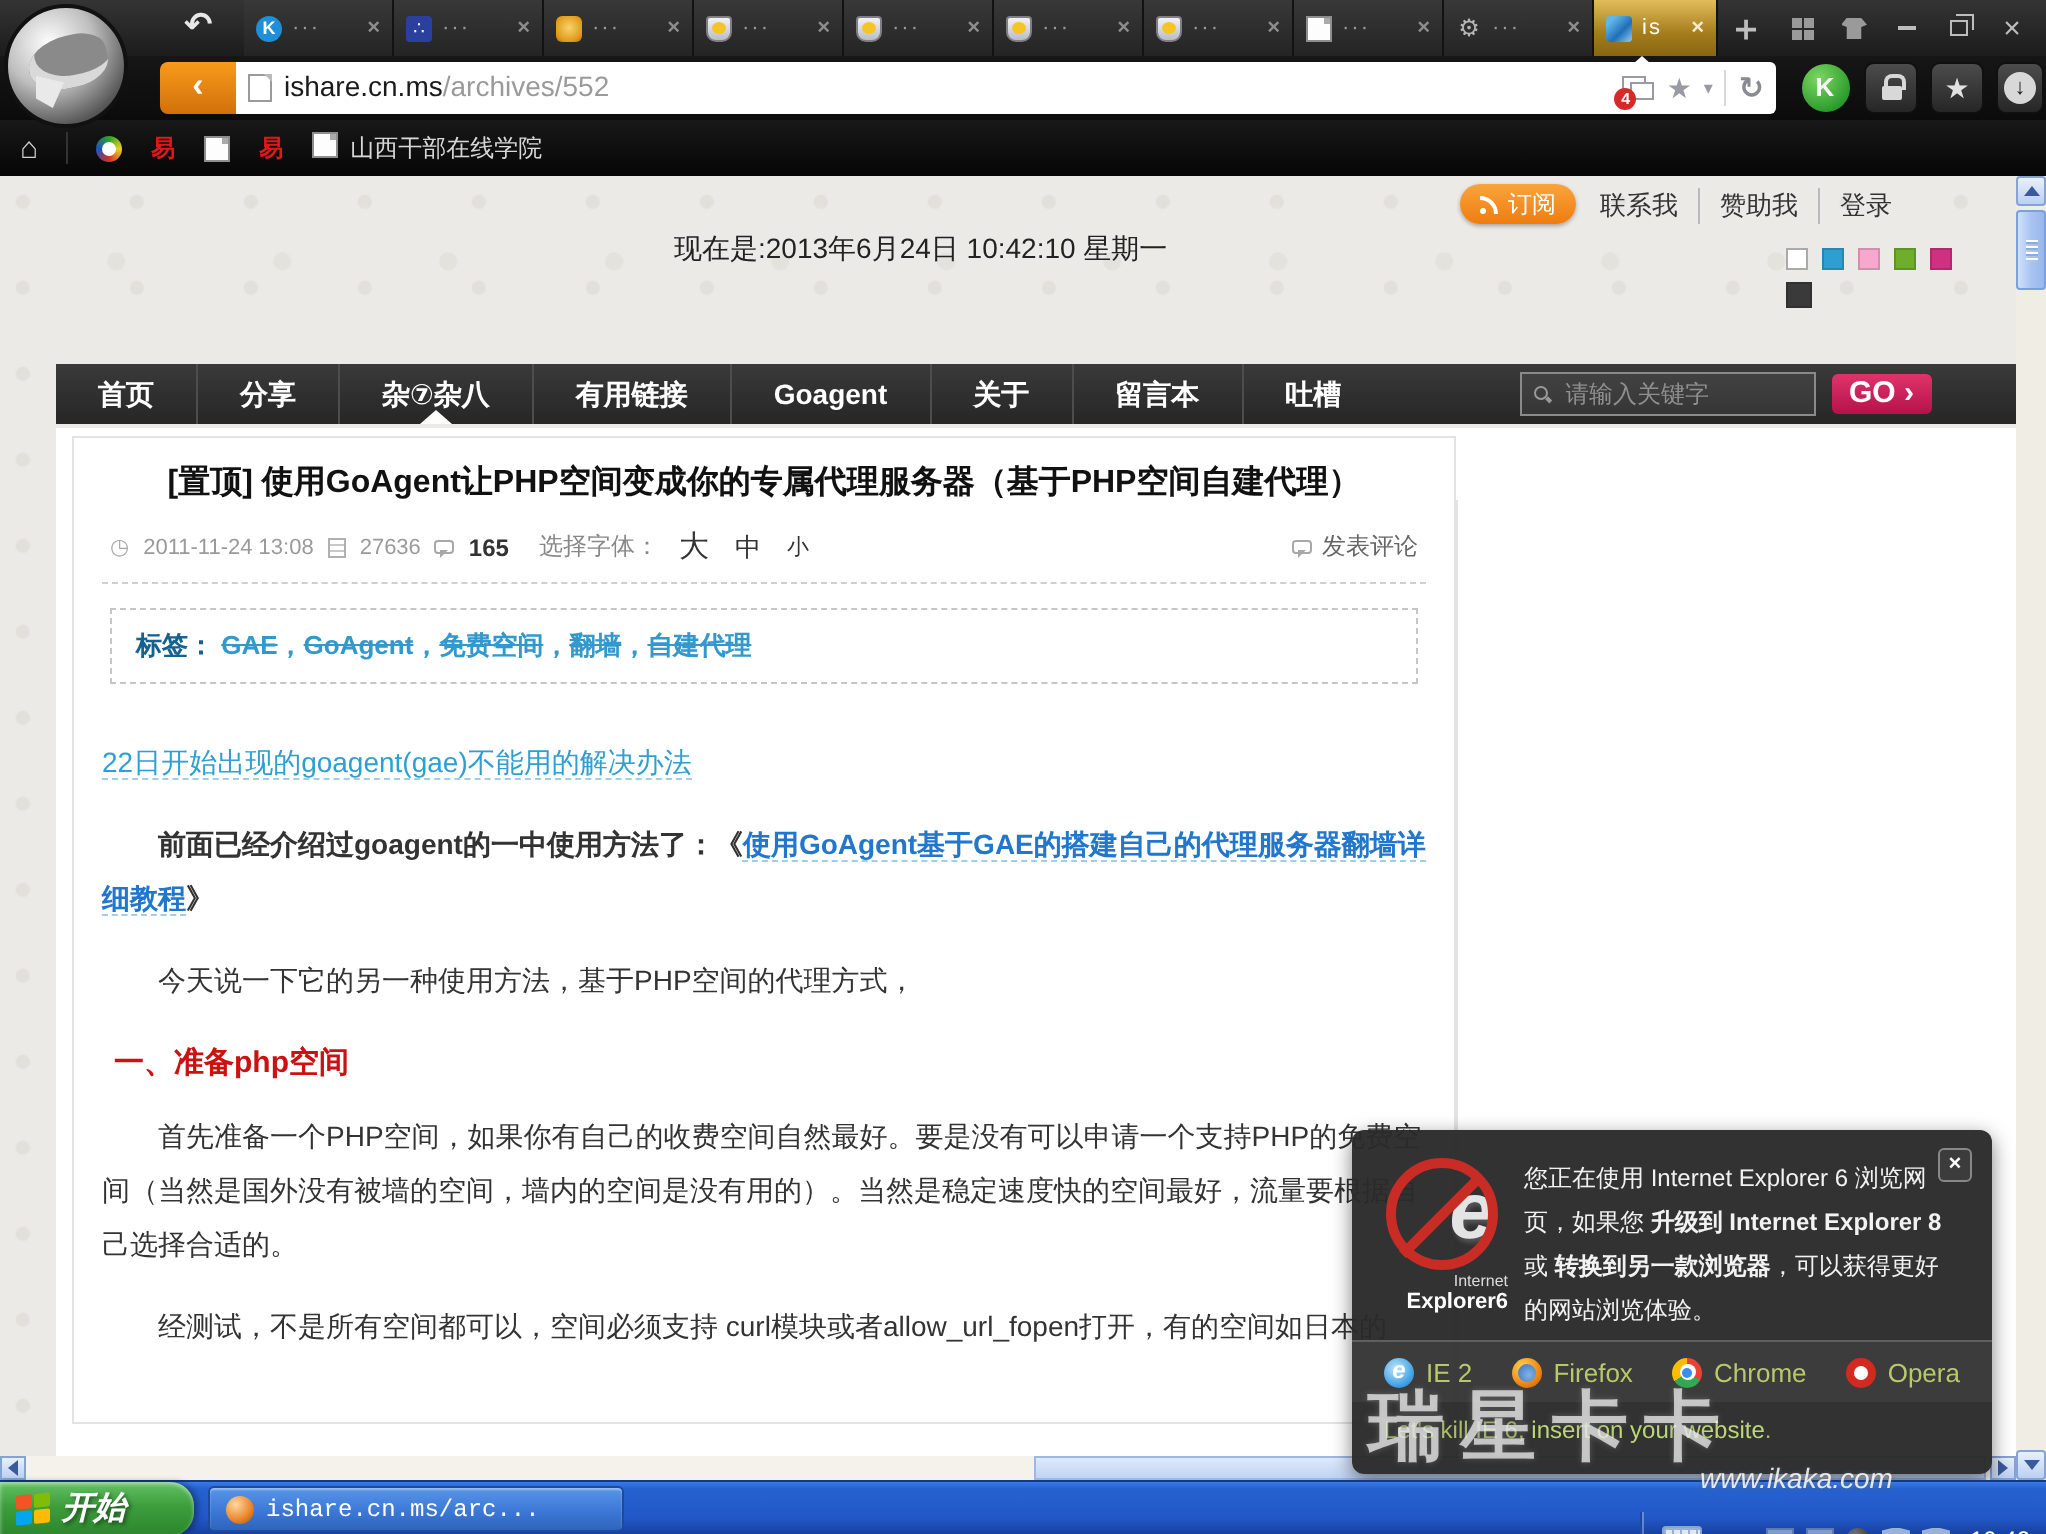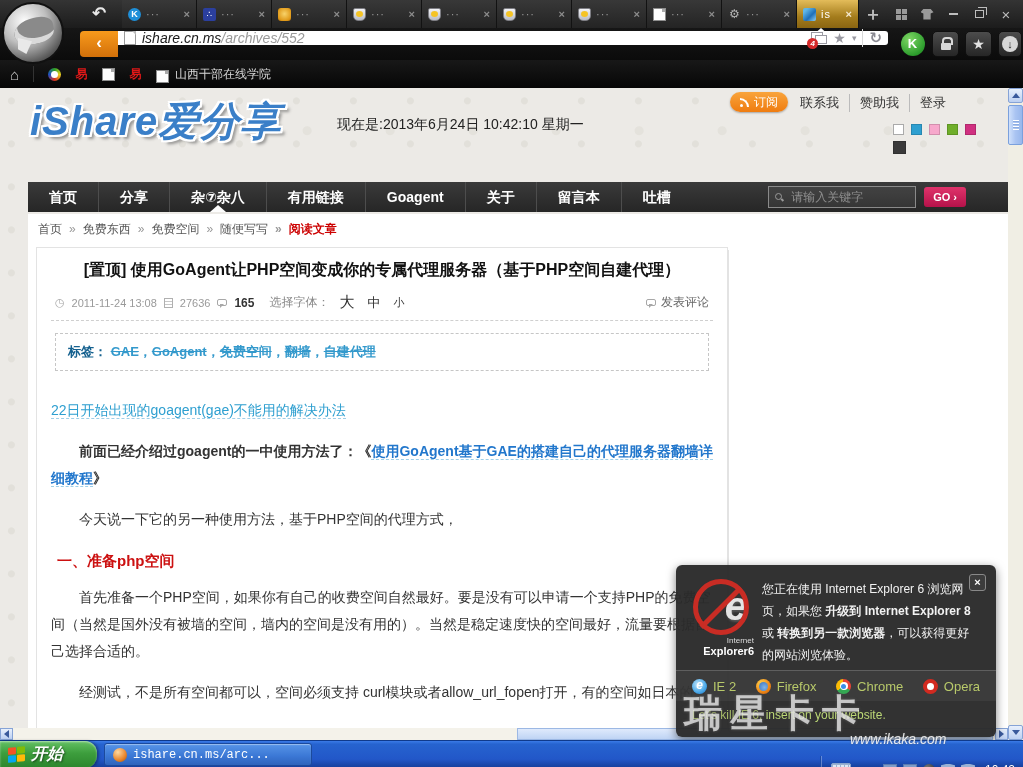--- a/index.html
+++ b/index.html
@@ -50,22 +50,22 @@
   .win-min i{width:9px;height:2px;background:#bdbdbd;}
   .win-restore{left:966px;width:26px;}
   .win-restore i{position:relative;width:9px;height:8px;border:1px solid #bdbdbd;}
   .win-restore i::before{content:"";position:absolute;left:2px;top:-4px;width:8px;height:7px;border:1px solid #bdbdbd;border-bottom:none;border-left:none;}
   .win-close{left:992px;width:28px;font-size:15px;}
 
   .addrbar{position:absolute;left:0;top:28px;width:1023px;height:32px;background:linear-gradient(#161616,#0b0b0b);}
   .tab-notch{position:absolute;left:812px;top:0;width:0;height:0;border-left:9px solid transparent;border-right:9px solid transparent;border-bottom:8px solid #fff;}
   .back-btn{position:absolute;left:80px;top:3px;width:38px;height:26px;border-radius:4px 0 0 4px;
     background:linear-gradient(#f89a1c,#d2700a);color:#fff;font-size:17px;font-weight:bold;text-align:center;line-height:24px;cursor:pointer;}
-  .url-field{position:absolute;left:118px;top:3px;width:770px;height:14px;background:#fff;border-radius:0 3px 3px 0;
-    display:flex;align-items:center;padding:0 6px;gap:6px;font-style:italic;}
+  .url-field{position:absolute;left:118px;top:3px;width:770px;height:26px;background:#fff;border-radius:0 3px 3px 0;
+    display:flex;align-items:center;padding:0 6px;gap:6px;}
   .fav-page{width:12px;height:14px;background:#fff;border:1px solid #9a9a9a;position:relative;flex:0 0 12px;}
   .fav-page::before{content:"";position:absolute;right:-1px;top:-1px;border-style:solid;border-width:0 4px 4px 0;border-color:transparent #bbb transparent transparent;}
   .url-text{font-family:"Liberation Mono","DejaVu Sans Mono",monospace;font-size:14px;color:#1a1a1a;white-space:nowrap;flex:1;}
   .url-text .path{color:#9a9a9a;}
   .screens-icon{position:relative;width:16px;height:12px;flex:0 0 16px;}
   .screens-icon i{position:absolute;left:0;top:0;width:12px;height:9px;border:1.5px solid #9a9aa2;background:#fff;}
   .screens-icon i+i{left:4px;top:3px;}
   .url-badge{position:absolute;left:-4px;bottom:-5px;width:11px;height:11px;border-radius:50%;background:#d62a2a;color:#fff;
     font-size:8px;text-align:center;line-height:11px;font-weight:bold;}
   .field-star{color:#9a9aa2;font-size:14px;cursor:pointer;}
@@ -80,21 +80,21 @@
   .lock-btn i{position:relative;width:10px;height:7px;background:#d8d8d8;border-radius:1px;margin-top:5px;}
   .lock-btn i::before{content:"";position:absolute;left:1.5px;top:-6px;width:7px;height:6px;border:2px solid #d8d8d8;border-bottom:none;border-radius:4px 4px 0 0;}
   .star-btn{color:#e2e2e2;font-size:14px;}
   .down-btn i{width:16px;height:16px;border-radius:50%;background:#d8d8d8;color:#222;font-style:normal;font-size:11px;font-weight:bold;text-align:center;line-height:16px;}
   .lock-btn{left:932px;} .star-btn{left:965px;} .down-btn{left:998px;width:24px;}
 
   .bookmarkbar{position:absolute;left:0;top:60px;width:1023px;height:28px;background:linear-gradient(#181818,#060606);
     display:flex;align-items:center;gap:14px;padding:0 10px;}
   .bm-home{color:#cfcfcf;font-size:15px;cursor:pointer;}
   .bm-sep{width:1px;height:16px;background:#333;}
-  .bm-item{display:flex;align-items:flex-end;gap:6px;cursor:pointer;}
+  .bm-item{display:flex;align-items:flex-start;gap:6px;cursor:pointer;}
   .bm-item .favicon{width:13px;height:13px;position:relative;}
   .bm-item .bm-label{color:#d8d8d8;font-size:12px;}
   .icon-colorful{border-radius:50%;background:conic-gradient(#2aa12a,#e8d020,#d83020,#2050c8,#2aa12a);}
   .icon-colorful::before{content:"";position:absolute;left:3px;top:3px;width:7px;height:7px;border-radius:50%;background:#fff;}
   .icon-yi::before{content:"易";position:absolute;left:0;top:0;width:13px;text-align:center;line-height:13px;color:#e01818;font-size:12px;font-weight:bold;}
 
   
   .page{position:absolute;left:0;top:88px;width:1023px;height:652px;background:#eceae6;
     background-image:radial-gradient(circle at 20% 30%,#e2e0da 3px,transparent 4px),radial-gradient(circle at 70% 70%,#e4e2dc 4px,transparent 5px);
     background-size:57px 43px,83px 61px;overflow:hidden;}
@@ -119,21 +119,21 @@
   .nav-item+.nav-item{border-left:1px solid #4d4d4d;}
   .nav-item.active::after{content:"";position:absolute;left:50%;bottom:0;margin-left:-8px;
     border-left:8px solid transparent;border-right:8px solid transparent;border-bottom:7px solid #fdfdfd;}
   .nav-search{position:absolute;right:42px;top:4px;display:flex;align-items:center;gap:8px;}
   .search-box{width:148px;height:22px;background:rgba(255,255,255,.06);border:1px solid #8a8a8a;display:flex;align-items:center;padding:0 6px;gap:5px;}
   .mag{position:relative;width:9px;height:9px;flex:0 0 9px;}
   .mag::before{content:"";position:absolute;left:0;top:0;width:5px;height:5px;border:1.5px solid #999;border-radius:50%;}
   .mag::after{content:"";position:absolute;left:6px;top:6px;width:3px;height:1.5px;background:#999;transform:rotate(45deg);}
   .search-box input{background:transparent;border:none;outline:none;color:#bbb;font-size:12px;width:120px;}
   .search-box input::placeholder{color:#8f8f8f;}
-  .go-btn{height:20px;padding:0 9px;background:linear-gradient(#e0336b,#b5124a);border-radius:3px;color:#fff;font-size:11px;font-weight:bold;line-height:20px;cursor:pointer;}
+  .go-btn{height:20px;padding:0 9px;background:linear-gradient(#e0336b,#b5124a);border-radius:3px;color:#fff;font-size:15px;font-weight:bold;line-height:20px;cursor:pointer;}
 
   .main{position:absolute;left:28px;top:126px;width:980px;height:514px;background:#fff;}
   .crumbs{padding:7px 10px 5px;font-size:12px;color:#555;}
   .crumb{cursor:pointer;}
   .crumb+.crumb::before{content:"»";color:#999;margin:0 7px;display:inline-block;}
   .crumb.current{color:#cc0000;font-weight:bold;}
   .article-box{position:relative;margin:4px 0 0 8px;width:692px;border:1px solid #e3e3e3;padding:6px 14px 20px;min-height:470px;}
   .sidebar-line{position:absolute;left:700px;top:36px;bottom:0;width:1px;background:#e3e3e3;}
   .article-title{margin:6px 0 10px;text-align:center;font-size:16px;color:#111;font-weight:bold;}
   .meta-row{display:flex;align-items:center;gap:7px;font-size:11px;color:#9a9a9a;padding:2px 4px 8px;border-bottom:1px dashed #cfcfcf;}
@@ -365,21 +365,20 @@
         <span class="favicon icon-yi"></span>
 
       </span>
       <span class="bm-item">
         <span class="favicon icon-page"></span>
         <span class="bm-label">山西干部在线学院</span>
       </span>
   </div>
 
   <div class="page">
-    <div class="site-logo">iShare爱分享</div>
     <div class="site-datetime">现在是:2013年6月24日 10:42:10 星期一</div>
     <div class="rss-pill">
       <span class="rss-glyph"></span>
       <span>订阅</span>
     </div>
     <ul class="top-links">
       <li>联系我</li>
         <li>赞助我</li>
         <li>登录</li>
     </ul>
@@ -404,23 +403,20 @@
       <div class="nav-search">
         <div class="search-box">
           <span class="mag"></span>
           <input placeholder="请输入关键字" style="">
         </div>
         <div class="go-btn">GO ›</div>
       </div>
     </div>
 
     <div class="main">
-      <div class="crumbs">
-        <span class="crumb">首页</span><span class="crumb">免费东西</span><span class="crumb">免费空间</span><span class="crumb">随便写写</span><span class="crumb current">阅读文章</span>
-      </div>
       <div class="sidebar-line"></div>
       <div class="article-box">
         <h1 class="article-title">[置顶] 使用GoAgent让PHP空间变成你的专属代理服务器（基于PHP空间自建代理）</h1>
         <div class="meta-row">
           <span class="meta-icon">◷</span>
           <span>2011-11-24 13:08</span>
           <span class="views-icon"></span>
           <span>27636</span>
           <span class="bubble-icon"></span>
           <span class="meta-comments">165</span>

